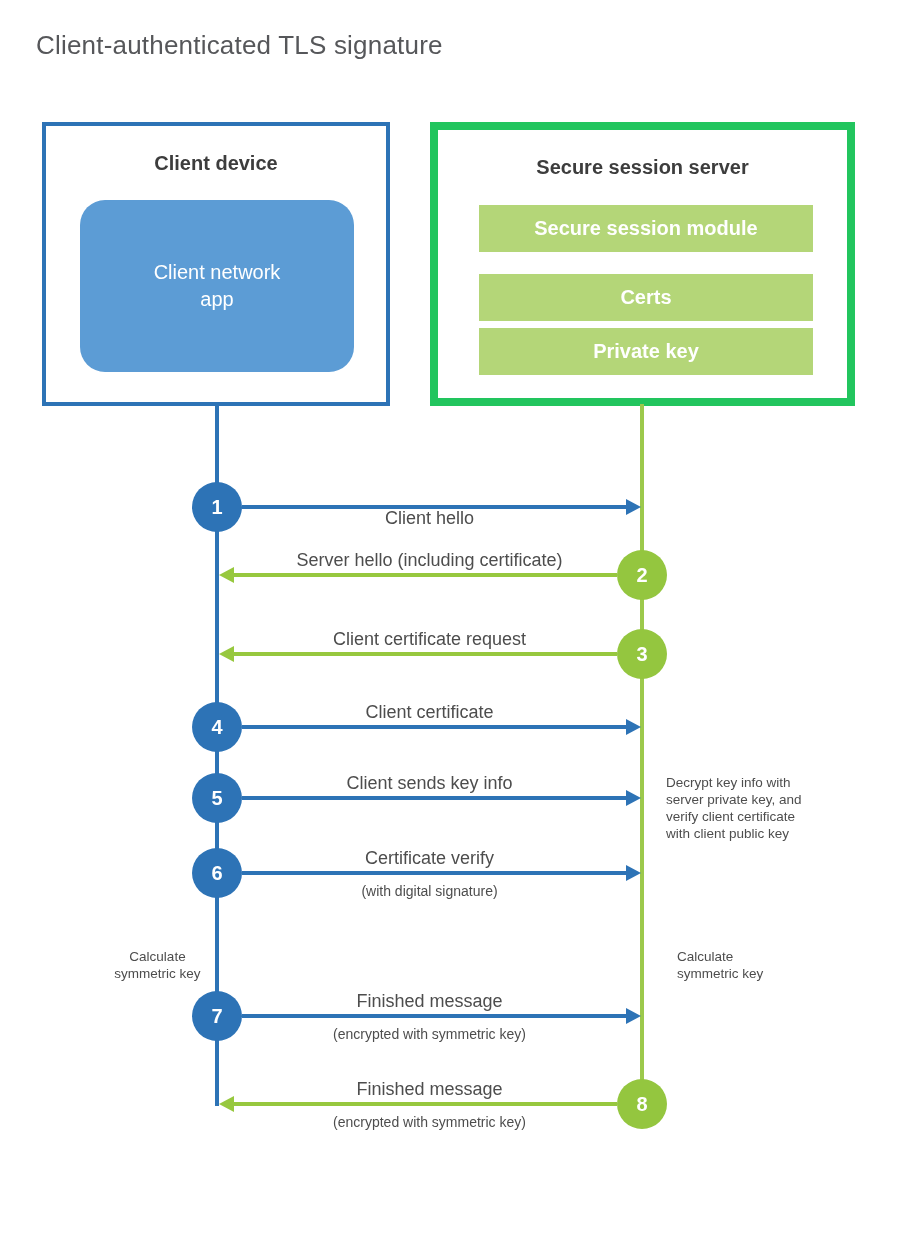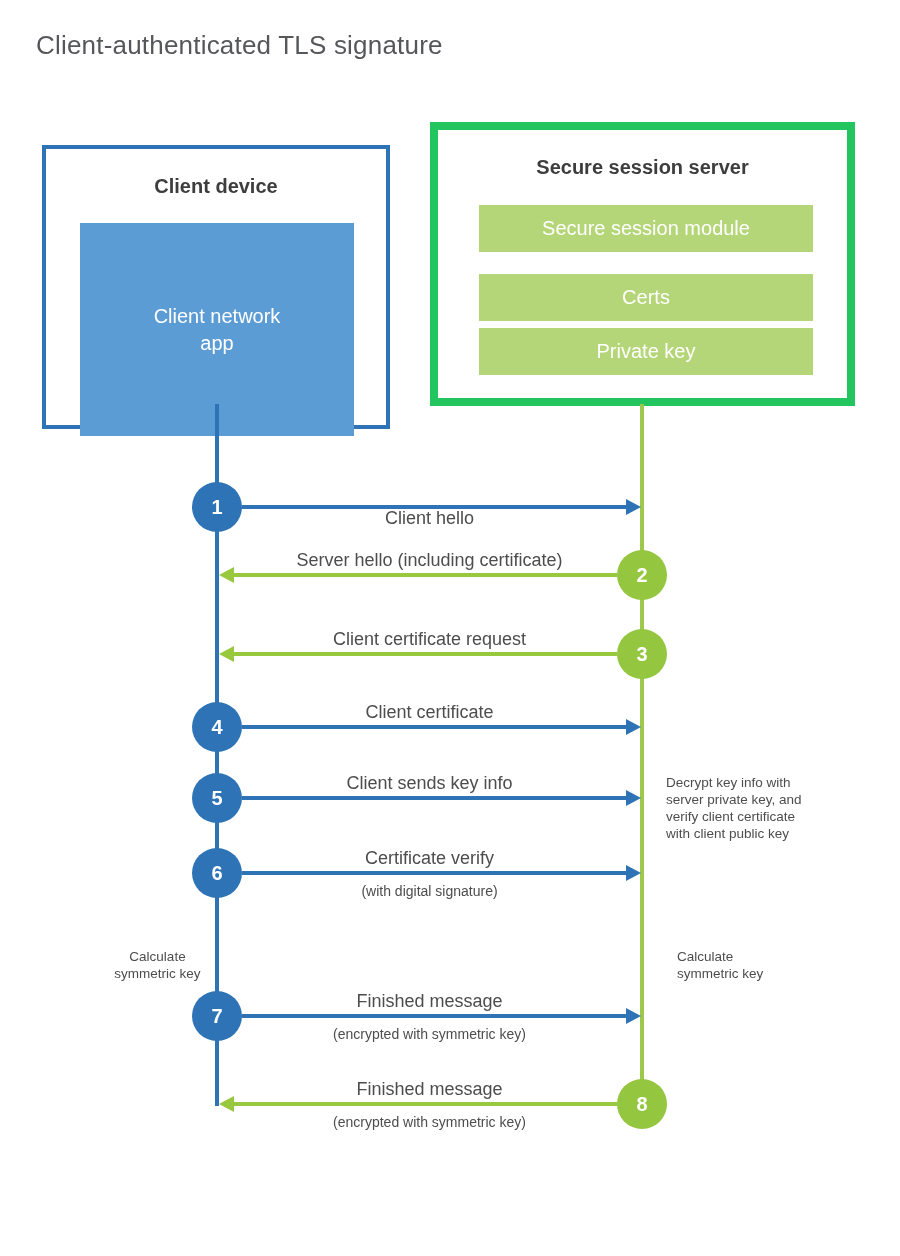--- a/index.html
+++ b/index.html
@@ -3,31 +3,31 @@
 <meta charset="utf-8">
 <style>
   html,body{margin:0;padding:0;background:#ffffff;}
   body{font-family:"Liberation Sans","DejaVu Sans",sans-serif;}
   #canvas{position:relative;width:900px;height:1256px;background:#ffffff;overflow:hidden;}
 
   .page-title{position:absolute;left:36px;top:30px;font-size:26px;font-weight:300;color:#56575a;letter-spacing:.2px;}
 
   
   .actor-box{position:absolute;top:122px;height:284px;background:#ffffff;box-sizing:border-box;}
-  .client-box{left:42px;width:348px;border:4px solid #2d73b6;margin-top:23px;}
+  .client-box{left:42px;width:348px;border:4px solid #2d73b6;}
   .server-box{left:430px;width:425px;border:8px solid #22c55e;}
   .actor-title{position:absolute;left:0;right:0;top:26px;text-align:center;font-size:20px;font-weight:bold;color:#3d3d3d;}
 
-  .client-app{position:absolute;left:34px;top:74px;width:274px;height:213px;background:#5c9cd5;
+  .client-app{position:absolute;left:34px;top:74px;width:274px;height:172px;background:#5c9cd5;
               display:flex;align-items:center;justify-content:center;text-align:center;
-              color:#ffffff;font-size:20px;line-height:27px;white-space:pre-line;}
+              color:#ffffff;font-size:20px;line-height:27px;white-space:pre-line;border-radius:25px;}
 
   .server-bar{position:absolute;left:41px;width:334px;height:47px;background:#b4d678;
               display:flex;align-items:center;justify-content:center;
-              color:#ffffff;font-size:20px;}
+              color:#ffffff;font-size:20px;font-weight:bold;}
   .bar-1{top:75px;} .bar-2{top:144px;} .bar-3{top:198px;}
 
   
   .vline{position:absolute;width:4px;z-index:1;}
   .vline-client{left:215px;top:404px;height:702px;background:#2d73b6;}
   .vline-server{left:640px;top:404px;height:700px;background:#9cc94c;}
 
   
   .arrow{position:absolute;height:4px;z-index:2;}
   .arrow-blue{background:#2d73b6;}

